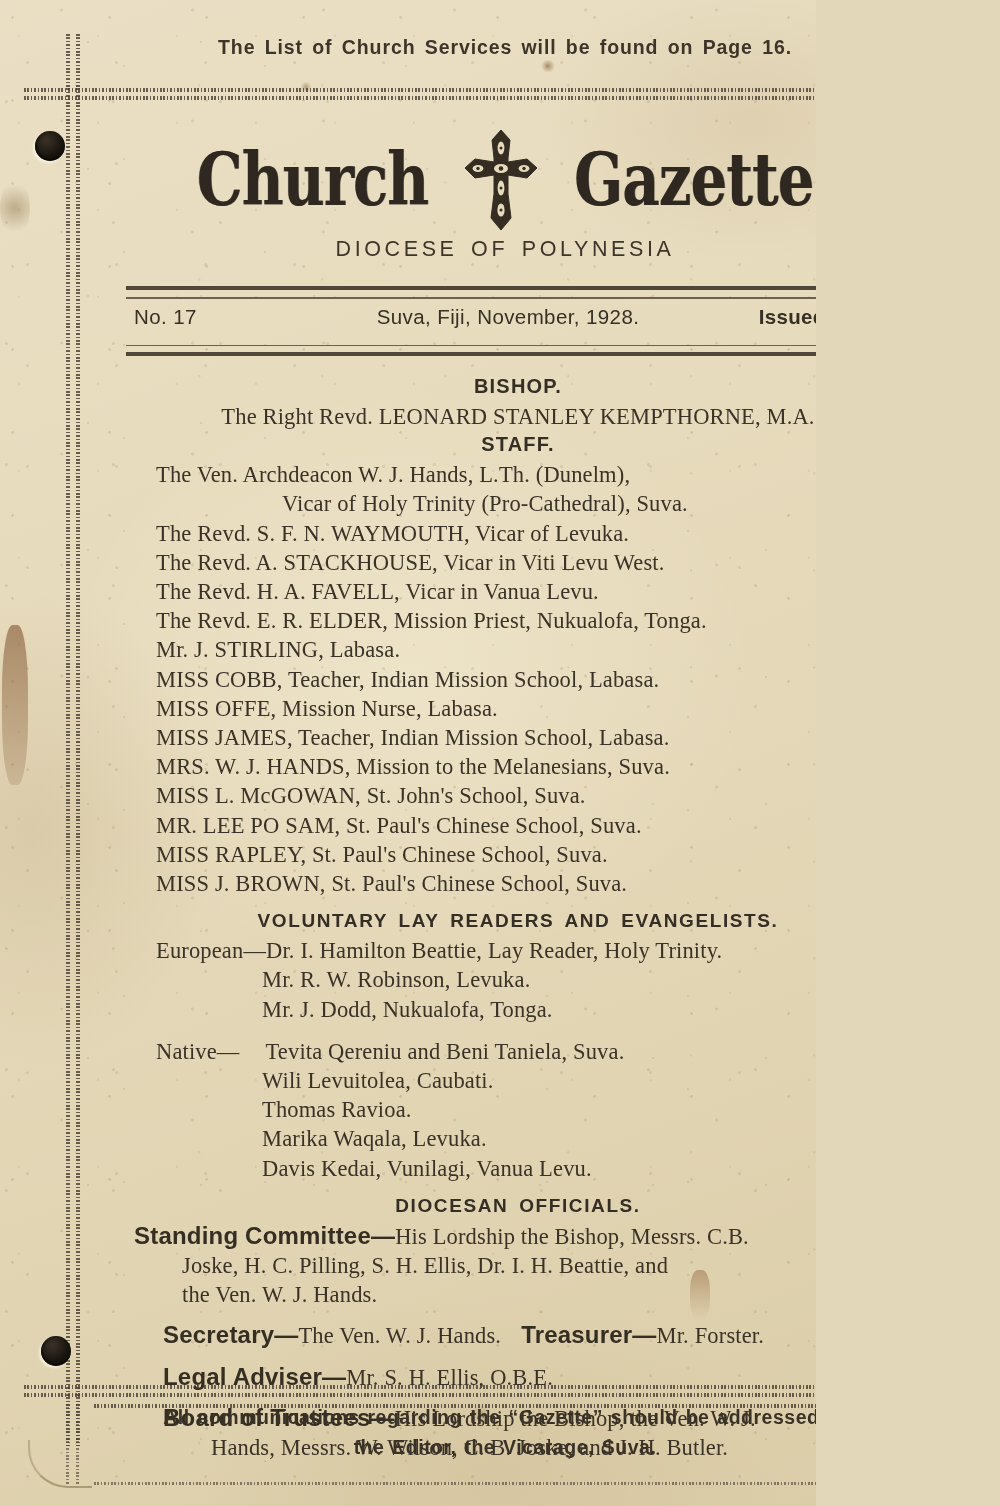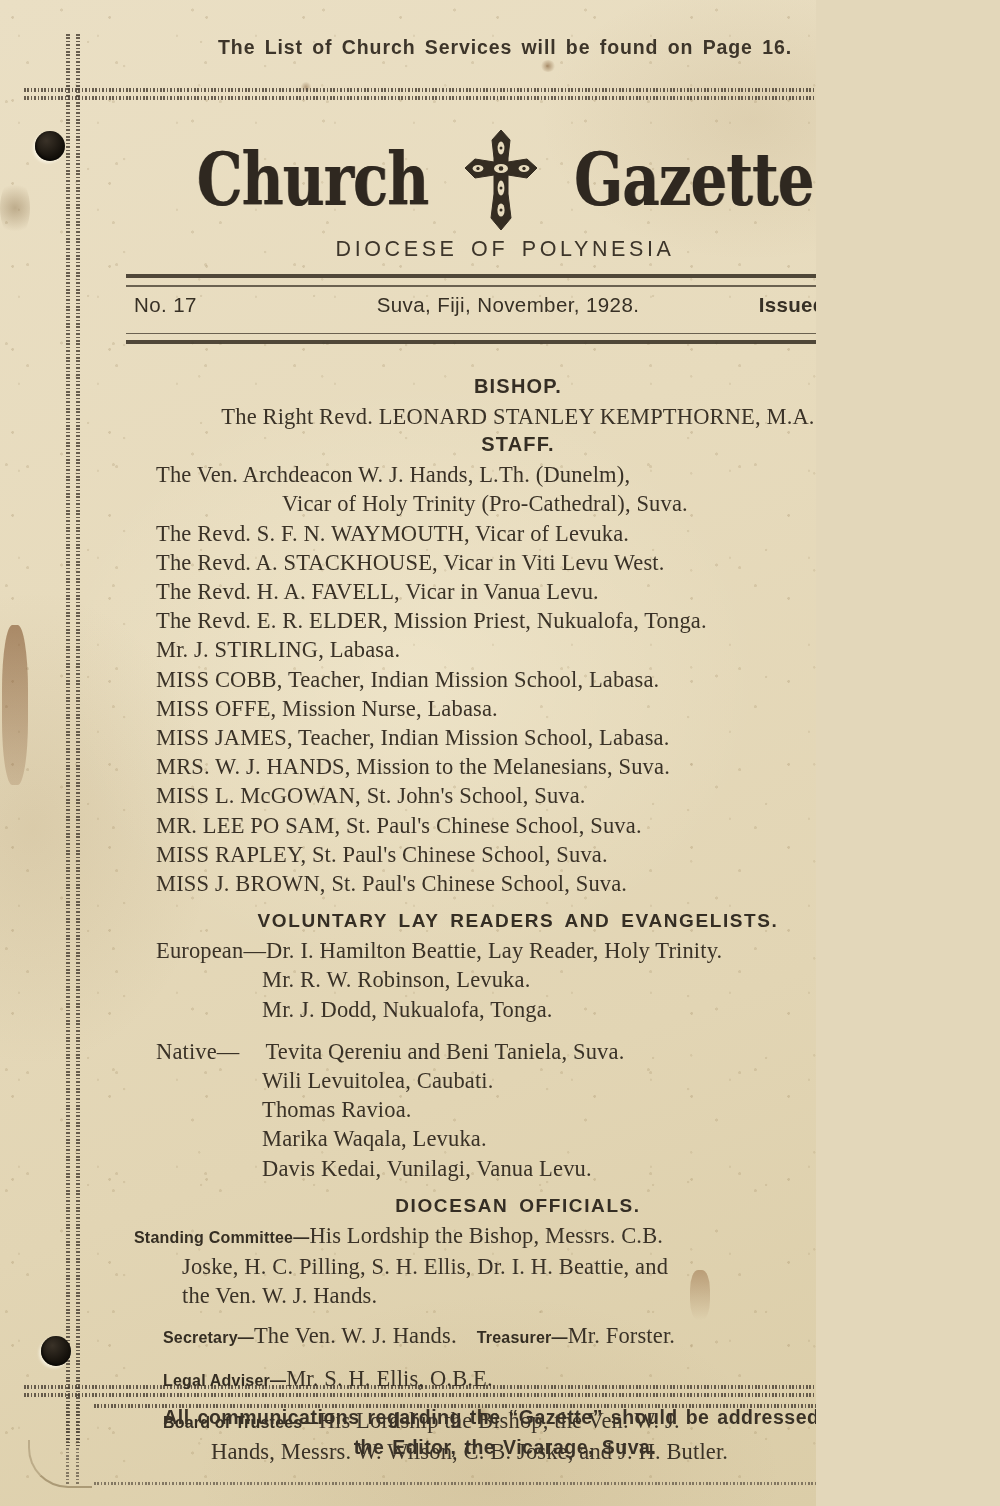--- a/index.html
+++ b/index.html
@@ -120,21 +120,21 @@
     top: 237px; left: 0; width: 790px;
     text-align: center;
     font-family: "Liberation Sans", sans-serif;
     font-size: 21.5px;
     letter-spacing: 3.6px;
     color: #3d352a;
     word-spacing: 4px;
   }
 
   
-  #issueband { position: absolute; top: 274px; left: 16px; width: 760px; }
+  #issueband { position: absolute; top: 286px; left: 16px; width: 760px; }
   .band-rule-thick { height: 4px; background: #3a3226; opacity: .88; }
   .band-rule-thin  { height: 1.6px; background: #3a3226; opacity: .72; }
   .band-gap-a { height: 7px; }
   .band-gap-b { height: 6px; }
   .band-row {
     display: flex; align-items: baseline;
     height: 40px;
     font-family: "Liberation Sans", sans-serif;
     font-size: 20.5px;
     color: #373025;
@@ -168,21 +168,21 @@
   }
   .ln.c  { text-align: center; }
   .ln.i1 { padding-left: 22px; }
   .ln.i2 { padding-left: 148px; }
   .ln.i3 { padding-left: 128px; }
   .ln.i4 { padding-left: 48px; }
 
   .lbl {
     font-family: "Liberation Sans", sans-serif;
     font-weight: bold;
-    font-size: 16px;
+    font-size: 24px;
     letter-spacing: .2px;
     color: #352e23;
   }
   .grp { margin-top: 11px; margin-left: 29px; }
   .grp2 { margin-top: 13px; }
 
   
   #footer {
     position: absolute;
     bottom: 44px; left: 0; width: 790px;

